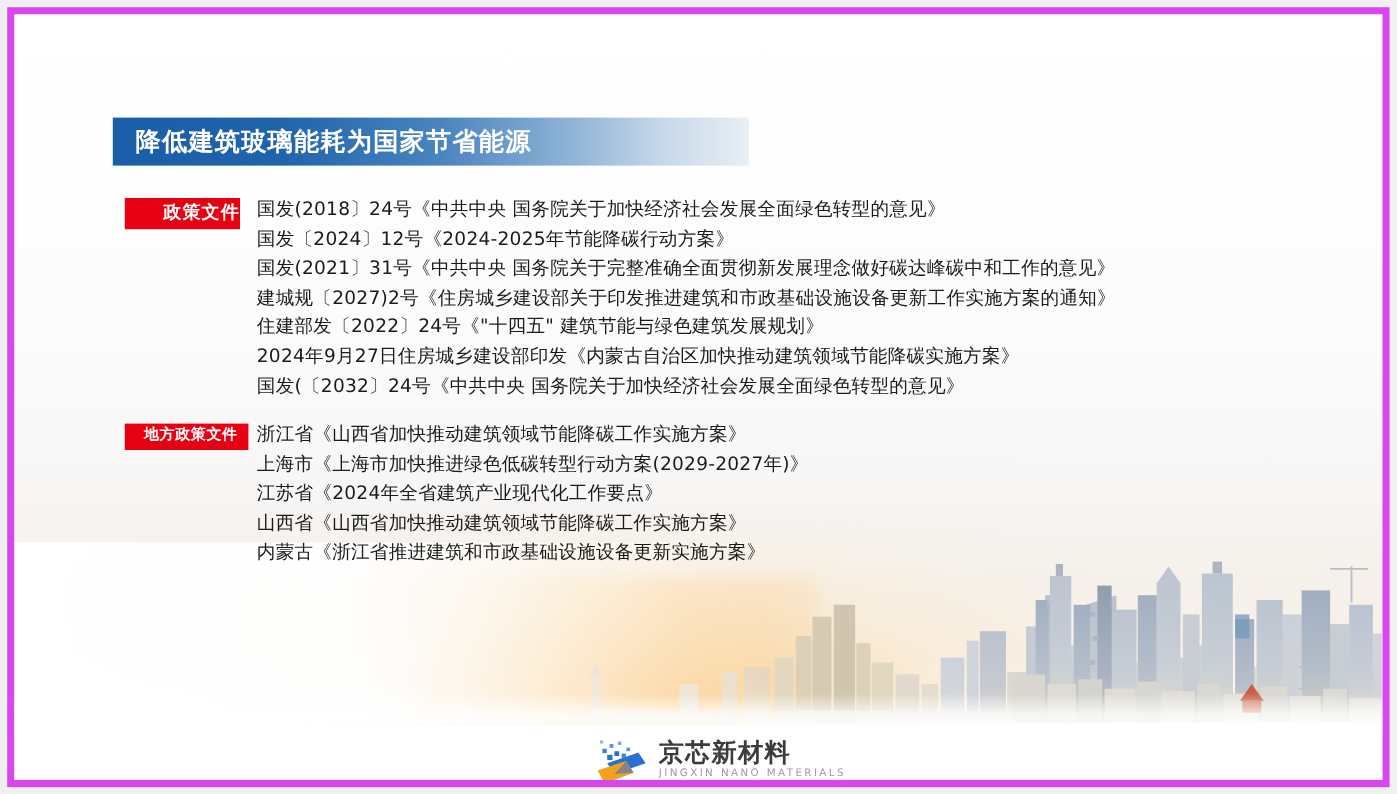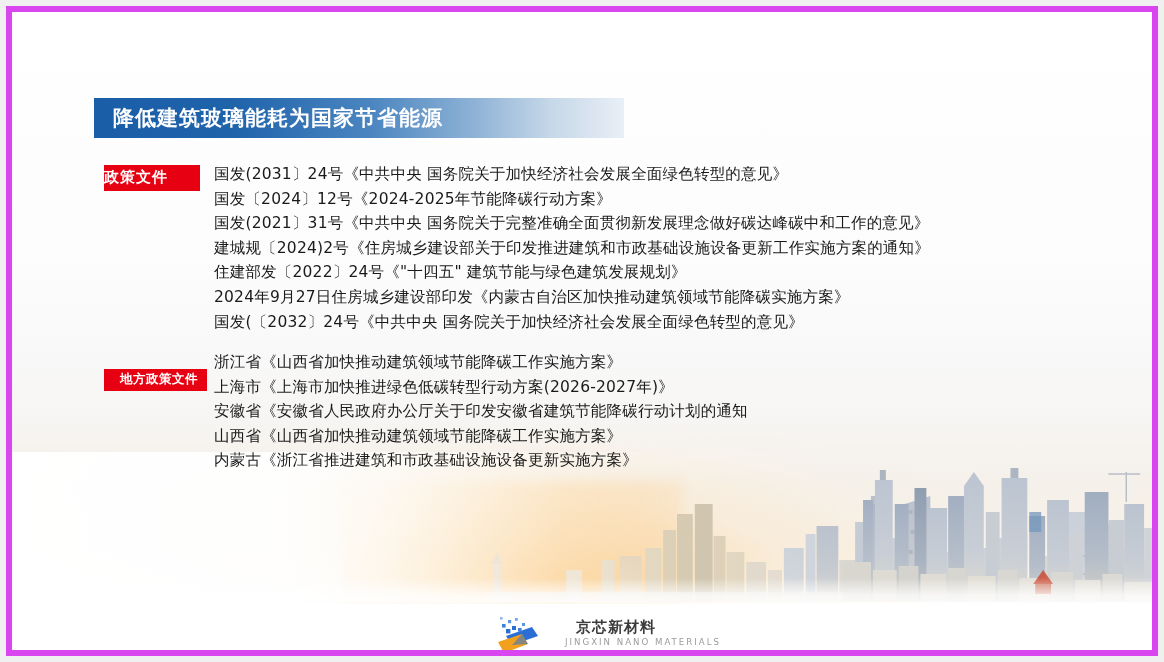--- a/index.html
+++ b/index.html
@@ -115,36 +115,37 @@
   .sec-policy { top: 150px; }
   .sec-local  { top: 338px; }
 
   .badge {
     position: absolute;
     left: 92px;
     background: #e60012;
     color: #ffffff;
     font-weight: bold;
     white-space: nowrap;
-    text-align: left;
+    text-align: right;
     line-height: 1;
   }
   .badge-policy {
     top: 3px;
     width: 96px;
     padding: 5px 0 6px;
     font-size: 15px;
     letter-spacing: 1px;
   }
   .badge-local {
-    top: 19px;
+    top: 3px;
     width: 103px;
     padding: 4px 16px 5px;
     font-size: 12.5px;
     letter-spacing: 0.5px;
+    font-family: Liberation Mono, monospace;
   }
 
   .doc-list {
     position: absolute;
     left: 202px;
     top: 0;
     right: 20px;
   }
   .doc-line {
     font-size: 15.5px;
@@ -156,28 +157,27 @@
 
   
   .logo {
     position: absolute;
     left: 480px; top: 602px;
     display: flex; align-items: center; gap: 9px;
   }
   .logo-mark { width: 48px; height: 40px; position: relative; }
   .logo-text-wrap { display: flex; flex-direction: column; }
   .logo-cn {
-    font-size: 15px; font-weight: bold; color: #3c3c3c;
-    letter-spacing: 1px; line-height: 1.05; margin-left: 27px;
+    font-size: 21px; font-weight: bold; color: #3c3c3c;
+    letter-spacing: 1px; line-height: 1.05;
   }
   .logo-en {
     font-size: 8.6px; color: #9b9b9b;
     letter-spacing: 2.0px; line-height: 1.3;
     margin-top: 2px;
-    margin-left: 16px;
   }
 </style>
 </head>
 <body>
 
 <div class="slide">
 
   <div class="bg-sky"></div>
   <div class="bg-glow2"></div>
   <div class="bg-glow"></div>
@@ -344,36 +344,36 @@
   <div class="ground-fade"></div>
   <div class="footer-band"></div>
 
   <div class="title-bar">
     <span class="title-text">降低建筑玻璃能耗为国家节省能源</span>
   </div>
 
   <div class="section sec-policy">
     <div class="badge badge-policy">政策文件</div>
     <div class="doc-list">
-      <div class="doc-line">国发(2031〕24号《中共中央 国务院关于加快经济社会发展全面绿色转型的意见》</div>
+      <div class="doc-line">国发(2018〕24号《中共中央 国务院关于加快经济社会发展全面绿色转型的意见》</div>
       <div class="doc-line">国发〔2024〕12号《2024-2025年节能降碳行动方案》</div>
       <div class="doc-line">国发(2021〕31号《中共中央 国务院关于完整准确全面贯彻新发展理念做好碳达峰碳中和工作的意见》</div>
-      <div class="doc-line">建城规〔2024)2号《住房城乡建设部关于印发推进建筑和市政基础设施设备更新工作实施方案的通知》</div>
+      <div class="doc-line">建城规〔2027)2号《住房城乡建设部关于印发推进建筑和市政基础设施设备更新工作实施方案的通知》</div>
       <div class="doc-line">住建部发〔2022〕24号《"十四五" 建筑节能与绿色建筑发展规划》</div>
       <div class="doc-line">2024年9月27日住房城乡建设部印发《内蒙古自治区加快推动建筑领域节能降碳实施方案》</div>
       <div class="doc-line">国发(〔2032〕24号《中共中央 国务院关于加快经济社会发展全面绿色转型的意见》</div>
     </div>
   </div>
 
   <div class="section sec-local">
     <div class="badge badge-local">地方政策文件</div>
     <div class="doc-list">
       <div class="doc-line">浙江省《山西省加快推动建筑领域节能降碳工作实施方案》</div>
-      <div class="doc-line">上海市《上海市加快推进绿色低碳转型行动方案(2026-2027年)》</div>
-      <div class="doc-line">安徽省《安徽省人民政府办公厅关于印发安徽省建筑节能降碳行动计划的通知</div>
+      <div class="doc-line">上海市《上海市加快推进绿色低碳转型行动方案(2029-2027年)》</div>
+      <div class="doc-line">江苏省《2024年全省建筑产业现代化工作要点》</div>
       <div class="doc-line">山西省《山西省加快推动建筑领域节能降碳工作实施方案》</div>
       <div class="doc-line">内蒙古《浙江省推进建筑和市政基础设施设备更新实施方案》</div>
     </div>
   </div>
 
   <div class="logo">
     <div class="logo-mark">
       <svg viewBox="0 0 48 40" width="48" height="40">
         <polygon points="14,22 40,13 46,22 20,31" fill="#2b6fd4"></polygon>
         <polygon points="6,28 30,20 36,30 12,39" fill="#f2a11e"></polygon>

